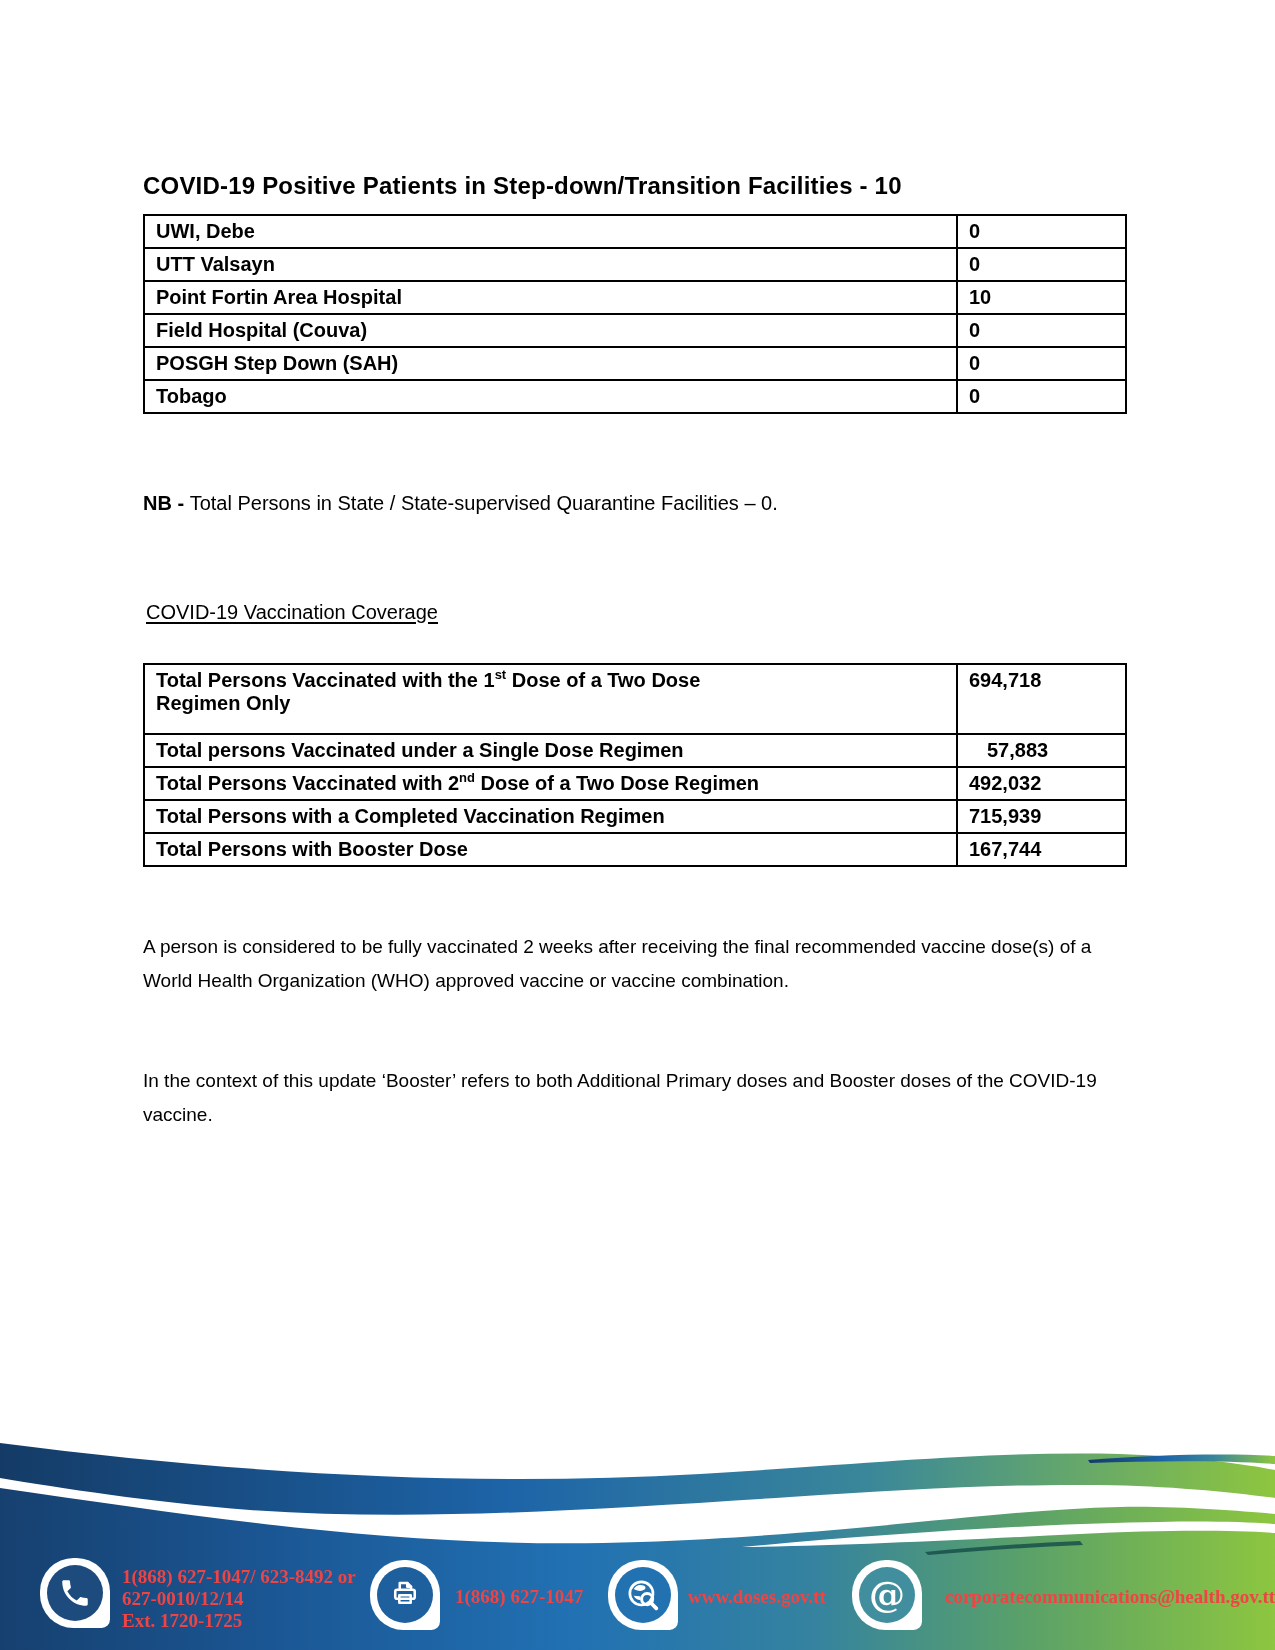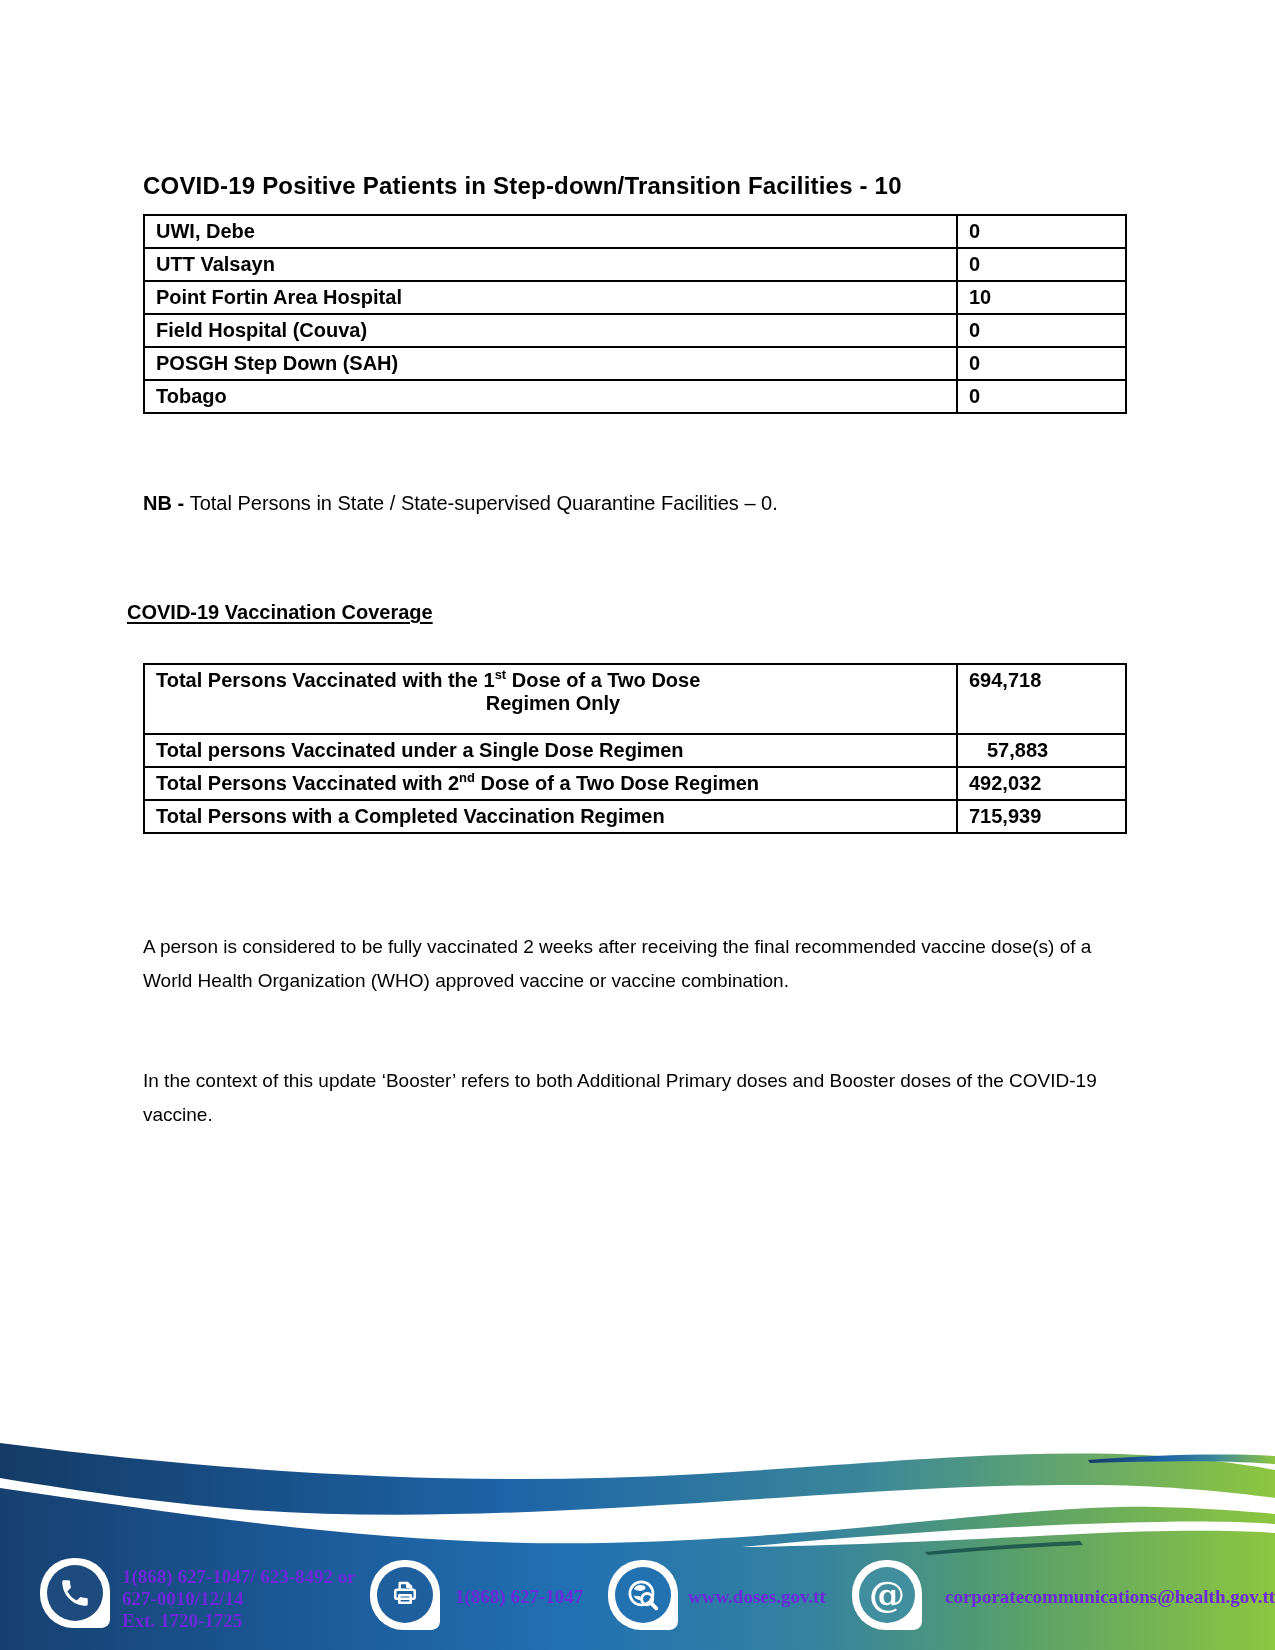--- a/index.html
+++ b/index.html
@@ -22,45 +22,45 @@
   }
   #stepdown-table{top:214px;}
   #stepdown-table td{height:31px;}
   #vax-table{top:663px;}
   #vax-table td{height:31px;}
   #vax-table tr.tall td{height:64px;vertical-align:top;padding-top:4px;}
   col.c-label{width:813px;} col.c-value{width:169px;}
   td.value{padding-left:13px;}
   td.value.v-indent{padding-left:29px;}
   sup.ord{font-size:13px;vertical-align:super;line-height:0;}
-  .block2{display:block;text-align:center;}
+  .block2{display:block;}
   .nb-line{position:absolute;left:143px;top:492px;width:1000px;font-size:20px;}
   .nb-line .nb-prefix{font-weight:bold;}
   .section-heading{
-    position:absolute;left:127px;top:601px;font-size:20px;
-    text-decoration:underline;text-underline-offset:3px;font-weight:bold;
+    position:absolute;left:146px;top:601px;font-size:20px;
+    text-decoration:underline;text-underline-offset:3px;
   }
   .para{position:absolute;left:143px;width:985px;font-size:19px;line-height:34px;}
   #para-fully{top:930px;}
   #para-booster{top:1064px;}
   
   .footer-wave{position:absolute;left:0;top:1430px;width:1275px;height:220px;}
   
   .contact{position:absolute;}
   .blob{
     width:70px;height:70px;background:#fff;
     border-radius:48% 48% 12% 48%;
     position:relative;
   }
   .blob .disc{
     position:absolute;left:7px;top:7px;width:56px;height:56px;border-radius:50%;
     display:flex;align-items:center;justify-content:center;
   }
   .contact-text{
-    position:absolute;color:#6d28d9;font-family:"Liberation Serif",serif;
+    position:absolute;color:#ef4444;font-family:"Liberation Serif",serif;
     font-weight:bold;font-size:19px;line-height:22px;white-space:nowrap;
     text-shadow:0 0 0 rgba(0,0,0,0);
   }
   .at-glyph{
     color:#fff;font-family:"DejaVu Serif",serif;font-weight:bold;
     font-size:36px;line-height:1;transform:translateY(-1px);
   }
 </style>
 </head>
 <body>
@@ -122,20 +122,24 @@
         <td>Total persons Vaccinated under a Single Dose Regimen</td>
         <td class="value v-indent">57,883</td>
       </tr>
       <tr>
         <td><span>Total Persons Vaccinated with 2</span><sup class="ord">nd</sup><span> Dose of a Two Dose Regimen</span></td>
         <td class="value">492,032</td>
       </tr>
       <tr>
         <td>Total Persons with a Completed Vaccination Regimen</td>
         <td class="value">715,939</td>
+      </tr>
+      <tr>
+        <td>Total Persons with Booster Dose</td>
+        <td class="value">167,744</td>
       </tr>
     </tbody>
   </table>
 
   <div class="para" id="para-fully">A person is considered to be fully vaccinated 2 weeks after receiving the final recommended vaccine dose(s) of a  World Health Organization (WHO) approved vaccine or vaccine combination.</div>
   <div class="para" id="para-booster">In the context of this update ‘Booster’ refers to both Additional Primary doses and Booster doses of the COVID-19 vaccine.</div>
 
   <svg class="footer-wave" viewBox="0 0 1275 220" preserveAspectRatio="none" aria-hidden="true">
     <defs>
       <linearGradient id="gradMain" x1="0" y1="0" x2="1" y2="0">

